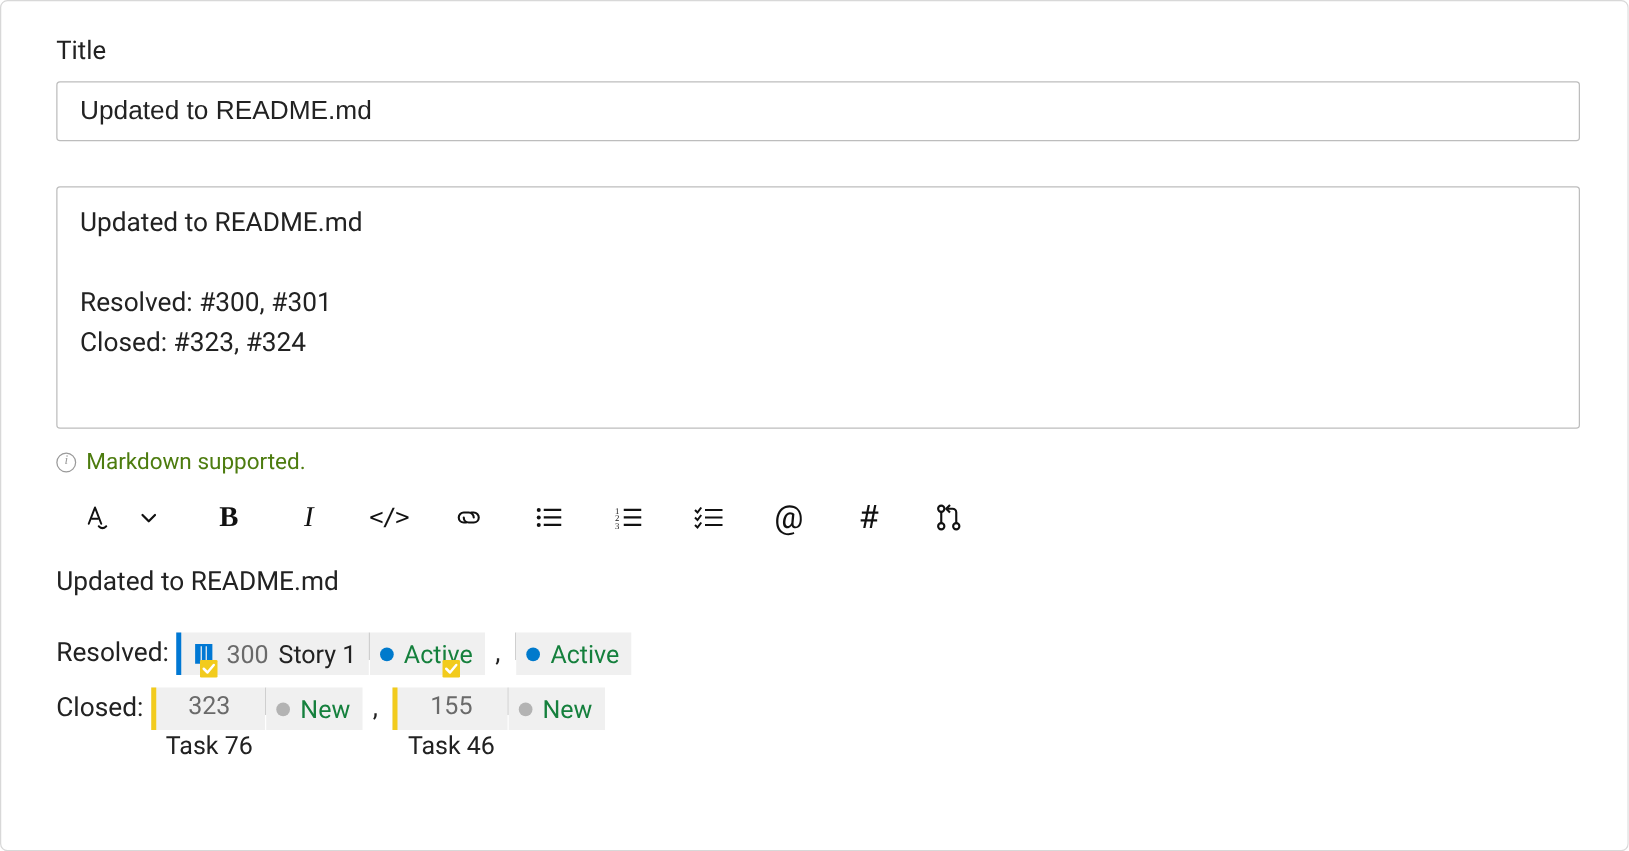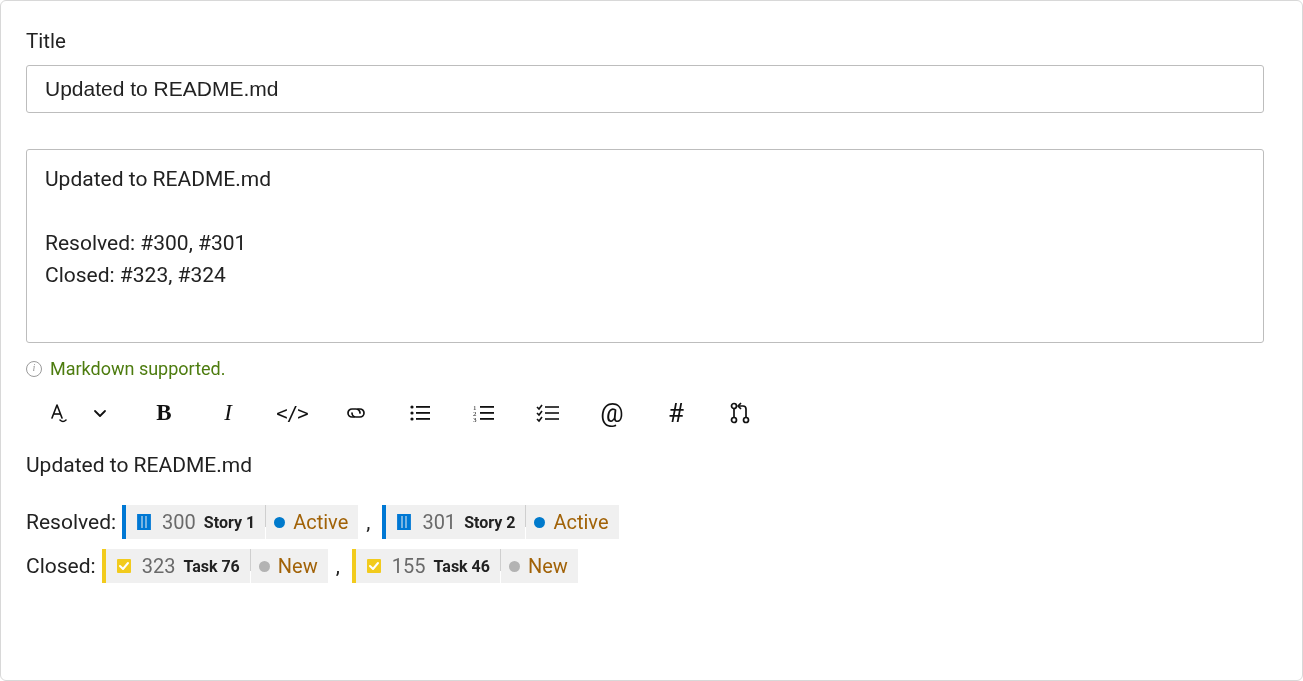--- a/index.html
+++ b/index.html
@@ -9,21 +9,21 @@
     font-size: 14px;
     background: #fff;
     color: #222;
   }
   .panel {
     border: 1px solid #d8d8d8;
     border-radius: 6px;
     margin: 0;
     width: 1303px;
     height: 681px;
-    padding: 28px 38px 20px 25px;
+    padding: 28px 38px 20px 44px;
     overflow: hidden;
   }
   .field-label {
     font-size: 20.5px;
     font-weight: 400;
     color: #222;
     margin-bottom: 12px;
   }
   .text-input {
     width: 100%;
@@ -125,42 +125,42 @@
     background: #f0f0f0;
     height: 34px;
     padding: 0 10px 0 8px;
     gap: 8px;
   }
   .wi-chip:first-child {
     border-left: 4px solid;
     justify-content: center;
   }
   .wi-chip.story:first-child { border-left-color: #0078d4; }
-  .wi-chip.task:first-child  { border-left-color: #f2cb1d; }
+  .wi-chip.task:first-child  { border-left-color: #f2cb1d; flex-direction: column; }
   .wi-sep {
     width: 1px;
     height: 22px;
     background: #cfcfcf;
   }
   .wi-icon {
     width: 20px; height: 20px;
     display: inline-flex;
     align-items: center;
     justify-content: center;
   }
   .wi-id { color: #6a6a6a; font-size: 20px; }
-  .wi-title { font-weight: 700; font-size: 16px; color: #222; }
+  .wi-title { font-weight: 400; font-size: 20px; color: #222; }
   .wi-state-dot {
     width: 11px; height: 11px;
     border-radius: 50%;
     display: inline-block;
   }
   .dot-active { background: #007acc; }
   .dot-new { background: #b3b3b3; }
-  .wi-state { color: #a16207; font-size: 20px; }
+  .wi-state { color: #15803d; font-size: 20px; }
   .comma { display:inline-block; padding: 0 6px 0 2px; font-size: 21px; color:#222; }
 </style>
 </head>
 <body>
 
 <div class="panel">
 
   <div class="field-label">Title</div>
   <input class="text-input" type="text" value="Updated to README.md" style="">
 
@@ -263,32 +263,20 @@
         </span>
         <span class="wi-sep"></span>
         <span class="wi-chip">
           <span class="wi-state-dot dot-active"></span>
           <span class="wi-state">Active</span>
         </span>
       </span>
       <span class="comma">,</span>
 
       <span class="wi-chip-group">
-        <span class="wi-chip story">
-          <span class="wi-icon">
-            <svg width="18" height="18" viewBox="0 0 18 18" fill="#0078d4">
-                <path d="M3 2h12v14H3z" fill="none" stroke="#0078d4" stroke-width="1.8"></path>
-                <rect x="3" y="2" width="3.5" height="14"></rect>
-                <rect x="7.5" y="2" width="3" height="14"></rect>
-                <rect x="11.5" y="2" width="3.5" height="14"></rect>
-              </svg>
-          </span>
-          <span class="wi-id">301</span>
-          <span class="wi-title">Story 2</span>
-        </span>
         <span class="wi-sep"></span>
         <span class="wi-chip">
           <span class="wi-state-dot dot-active"></span>
           <span class="wi-state">Active</span>
         </span>
       </span>
     </div>
 
     <div class="wi-row">
       <span class="wi-row-label">Closed:</span>

